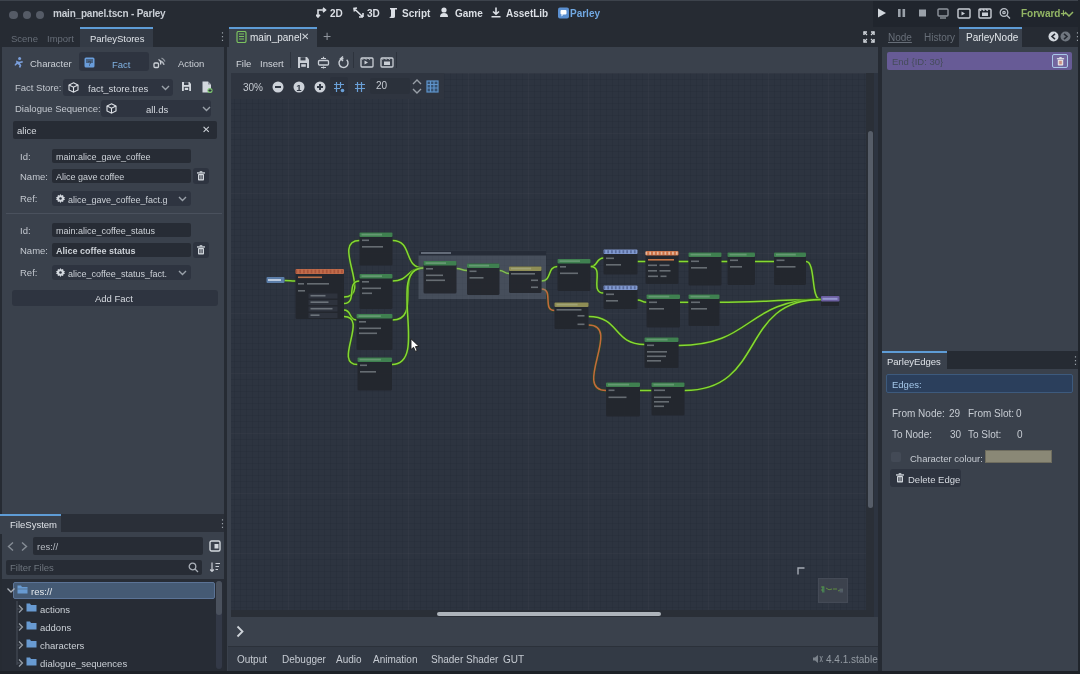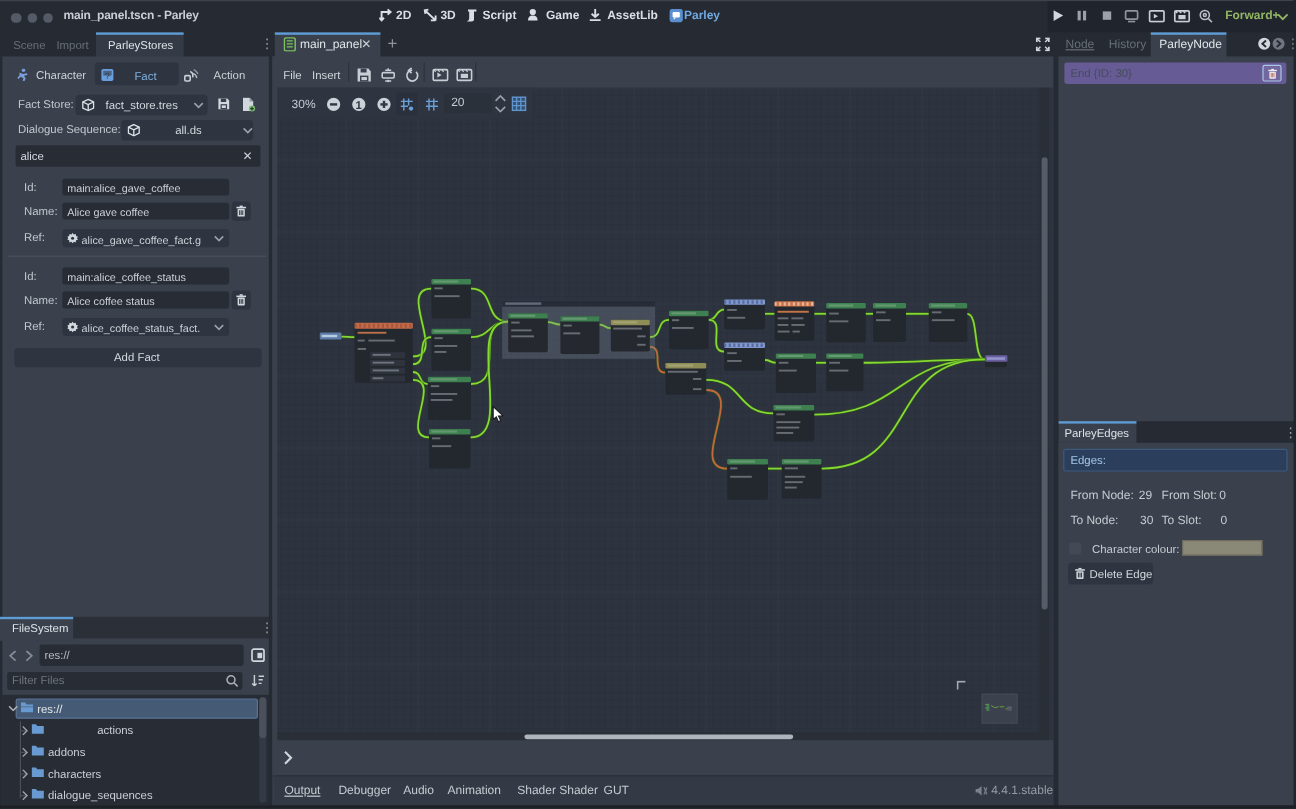--- a/index.html
+++ b/index.html
@@ -203,21 +203,21 @@
 <svg class="abs" style="left:178px;top:196px;" width="9" height="6">
     <path d="M1,1 L4.5,4.5 L8,1" stroke="#9aa1a9" stroke-width="1.4" fill="none"></path>
   </svg>
 <div class="abs" style="left:6px;top:213px;width:216px;height:1px;background:#4a515d;"></div>
 
 <div class="abs lbl" style="left:20px;top:225px;">Id:</div>
 <div class="abs input" style="left:52px;top:223px;width:139px;height:14px;"></div>
 <div class="abs" style="left:56px;top:225.5px;font-size:9px;color:#ccd1d7;">main:alice_coffee_status</div>
 <div class="abs lbl" style="left:20px;top:245px;">Name:</div>
 <div class="abs input" style="left:52px;top:243px;width:139px;height:14px;"></div>
-<div class="abs" style="left:56px;top:245.5px;font-size:9px;color:#ccd1d7;">Alice coffee status</div>
+<div class="abs" style="left:56px;top:245.5px;font-size:9px;color:#ccd1d7;font-weight:bold;">Alice coffee status</div>
 <div class="abs btn" style="left:193px;top:242px;width:16px;height:16px;"></div>
 <svg class="abs" style="left:196px;top:245px;" width="10" height="10" viewBox="0 0 10 10">
     <g fill="#d2d7dd">
       <rect x="2" y="3" width="6" height="6.5" rx="0.8"></rect>
       <rect x="1" y="1.3" width="8" height="1.3"></rect>
       <rect x="3.7" y="0.2" width="2.6" height="1.3"></rect>
     </g>
     <g stroke="#2e3440" stroke-width="0.8">
       <path d="M3.7,4.2 v4 M5,4.2 v4 M6.3,4.2 v4"></path>
     </g>
@@ -274,21 +274,21 @@
 <div class="abs" style="left:31px;top:585.5px;font-size:9.5px;color:#e6eaee;">res://</div>
 <svg class="abs" style="left:16px;top:601px;" width="9" height="72">
     <path d="M1,0 v64 M1,8 h5 M1,26 h5 M1,44 h5 M1,62 h5" stroke="#4a515d" stroke-width="1" fill="none"></path>
   </svg>
 <svg class="abs" style="left:18px;top:605px;" width="6" height="8">
     <path d="M1,0.5 L4.5,4 L1,7.5" stroke="#9aa1a9" stroke-width="1.2" fill="none"></path>
   </svg>
 <svg class="abs" style="left:26px;top:602px;" width="11" height="11" viewBox="0 0 11 11">
     <path d="M0.5,1.5 h3.5 l1,1.5 h5.5 v6.5 h-10 z" fill="#689ad1"></path>
   </svg>
-<div class="abs" style="left:40px;top:604px;font-size:9.5px;color:#ccd1d7;margin-left:41px;">actions</div>
+<div class="abs" style="left:40px;top:604px;font-size:9.5px;color:#ccd1d7;">actions</div>
 <svg class="abs" style="left:18px;top:623px;" width="6" height="8">
     <path d="M1,0.5 L4.5,4 L1,7.5" stroke="#9aa1a9" stroke-width="1.2" fill="none"></path>
   </svg>
 <svg class="abs" style="left:26px;top:620px;" width="11" height="11" viewBox="0 0 11 11">
     <path d="M0.5,1.5 h3.5 l1,1.5 h5.5 v6.5 h-10 z" fill="#689ad1"></path>
   </svg>
 <div class="abs" style="left:40px;top:622px;font-size:9.5px;color:#ccd1d7;">addons</div>
 <svg class="abs" style="left:18px;top:641px;" width="6" height="8">
     <path d="M1,0.5 L4.5,4 L1,7.5" stroke="#9aa1a9" stroke-width="1.2" fill="none"></path>
   </svg>
@@ -653,21 +653,21 @@
       <path d="M1,1 l3,3 M11,1 l-3,3 M11,11 l-3,-3 M1,11 l3,-3" stroke-width="1.2"></path>
     </g>
   </svg>
 
 <div class="abs" style="left:228px;top:617px;width:650px;height:29px;background:#3a414c;"></div>
 <svg class="abs" style="left:236px;top:625px;" width="8" height="13">
     <path d="M1.5,1.5 L6.5,6.5 L1.5,11.5" stroke="#cfd4da" stroke-width="1.8" fill="none"></path>
   </svg>
 
 <div class="abs" style="left:228px;top:646px;width:650px;height:26px;background:#333a45;border-top:1px solid #2b313a;box-sizing:border-box;"></div>
-<div class="abs" style="left:237px;top:654px;font-size:10px;color:#c6cbd2;text-decoration:underline;">Output</div>
+<div class="abs" style="left:237px;top:654px;font-size:10px;color:#c6cbd2;">Output</div>
 <div class="abs" style="left:282px;top:654px;font-size:10px;color:#c6cbd2;">Debugger</div>
 <div class="abs" style="left:336px;top:654px;font-size:10px;color:#c6cbd2;">Audio</div>
 <div class="abs" style="left:373px;top:654px;font-size:10px;color:#c6cbd2;">Animation</div>
 <div class="abs" style="left:431px;top:654px;font-size:10px;color:#c6cbd2;">Shader Shader</div>
 <div class="abs" style="left:503px;top:654px;font-size:10px;color:#c6cbd2;">GUT</div>
 <svg class="abs" style="left:812px;top:654px;" width="11" height="10" viewBox="0 0 11 10">
     <path d="M1,3.5 h2 l3,-2.5 v8 l-3,-2.5 h-2 z" fill="#7b828b"></path>
     <path d="M8,2 l2.5,6 M10.5,2 l-2.5,6" stroke="#7b828b" stroke-width="1"></path>
   </svg>
 <div class="abs" style="left:826px;top:654px;font-size:10px;color:#959ca4;">4.4.1.stable</div>

